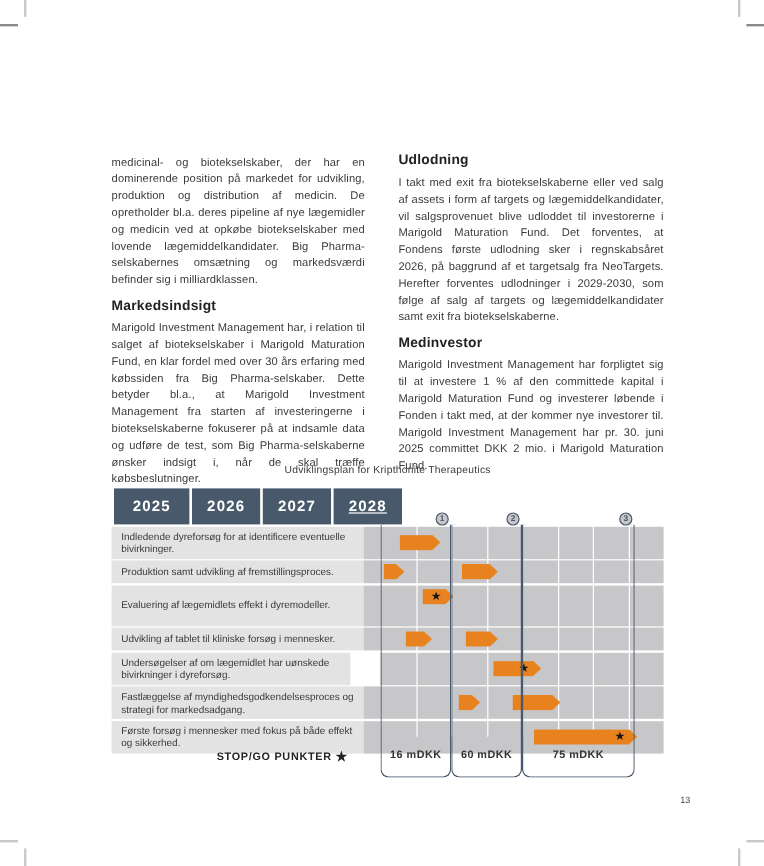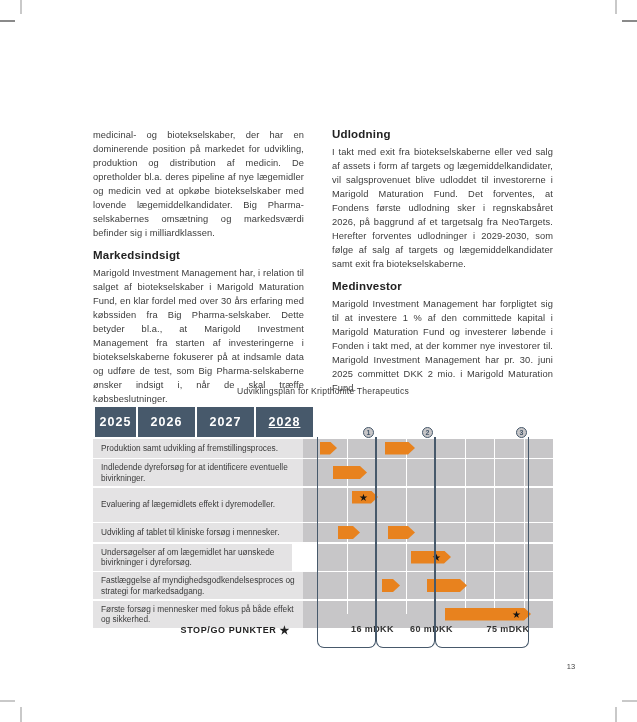--- a/index.html
+++ b/index.html
@@ -39,21 +39,21 @@
         clip-path:polygon(0 0, calc(100% - 7px) 0, 100% 50%, calc(100% - 7px) 100%, 0 100%);
         display:flex;align-items:center;justify-content:flex-end;}
   .gbar .star{font-size:10px;line-height:13px;color:#151515;margin-right:10px;}
 
   .bracket{position:absolute;top:51px;height:211px;box-sizing:border-box;z-index:3;
            border-left:1.5px solid var(--navy);border-right:1.5px solid var(--navy);
            border-bottom:1.5px solid var(--navy);border-radius:0 0 7px 7px;}
   .milestone{position:absolute;width:11px;height:11px;border-radius:50%;background:var(--areabg);
              border:1px solid var(--navy);color:var(--navy);font-size:7px;font-weight:bold;
              display:flex;align-items:center;justify-content:center;z-index:4;box-sizing:border-box;}
-  .amount{position:absolute;top:238px;text-align:center;font-size:9px;font-weight:bold;color:#333;letter-spacing:.4px;margin-left:26px;}
+  .amount{position:absolute;top:238px;text-align:center;font-size:9px;font-weight:bold;color:#333;letter-spacing:.4px;}
   .stopgo{position:absolute;top:238px;left:0;width:197px;text-align:right;font-size:9px;font-weight:bold;color:#222;letter-spacing:.6px;}
   .stopgo .star{font-size:11px;vertical-align:-1px;}
 
   .pagenum{position:absolute;left:556px;top:662px;width:30px;text-align:center;font-size:7.5px;color:#444;}
 </style>
 </head>
 <body style="--navy: #47596b; --orange: #e8821e; --labelbg: #e4e3e4; --areabg: #c7c6c8;">
 
 <div class="crop" style="left:20px;top:0;width:2px;height:14px;"></div>
 <div class="crop dark" style="left:0;top:20px;width:15px;height:2px;"></div>
@@ -75,41 +75,41 @@
   <p class="followed">I takt med exit fra biotekselskaberne eller ved salg af assets i form af targets og lægemiddelkandidater, vil salgsprovenuet blive udloddet til investorerne i Marigold Maturation Fund. Det forventes, at Fondens første udlodning sker i regnskabsåret 2026, på baggrund af et targetsalg fra NeoTargets. Herefter forventes udlodninger i 2029-2030, som følge af salg af targets og lægemiddelkandidater samt exit fra biotekselskaberne.</p>
   <h3>Medinvestor</h3>
   <p>Marigold Investment Management har forpligtet sig til at investere 1 % af den committede kapital i Marigold Maturation Fund og investerer løbende i Fonden i takt med, at der kommer nye investorer til. Marigold Investment Management har pr. 30. juni 2025 committet DKK 2 mio. i Marigold Maturation Fund.</p>
 </div>
 
 <div class="gantt">
   <div class="gantt-title">Udviklingsplan for Kripthonite Therapeutics</div>
 
   <div class="gantt-header">
     <div class="gh-gap"></div>
-    <div class="gh-cell gh-year" style="width:41px;">2025</div>
+    <div class="gh-cell gh-year" style="width:63px;">2025</div>
     <div class="gh-gap"></div>
     <div class="gh-cell gh-year" style="width:57px;">2026</div>
     <div class="gh-gap"></div>
     <div class="gh-cell gh-year" style="width:57px;">2027</div>
     <div class="gh-gap"></div>
     <div class="gh-cell gh-year" style="width:57px;text-decoration:underline;">2028</div>
   </div>
 
   <div class="gantt-body" id="gantt-body">
+      <div class="grow" style="height: 27px;">
+        <div class="glabel">Indledende dyreforsøg for at identificere eventuelle bivirkninger.</div>
+        <div class="gbars">
+          <div class="gbar" style="left: 30px; width: 34px; top: 7px;"></div>
+        </div>
+      </div>
       <div class="grow" style="height: 19px;">
         <div class="glabel">Produktion samt udvikling af fremstillingsproces.</div>
         <div class="gbars">
           <div class="gbar" style="left: 17px; width: 17px; top: 3px;"></div>
           <div class="gbar" style="left: 82px; width: 30px; top: 3px;"></div>
-        </div>
-      </div>
-      <div class="grow" style="height: 27px;">
-        <div class="glabel">Indledende dyreforsøg for at identificere eventuelle bivirkninger.</div>
-        <div class="gbars">
-          <div class="gbar" style="left: 30px; width: 34px; top: 7px;"></div>
         </div>
       </div>
       <div class="grow" style="height: 34px;">
         <div class="glabel">Evaluering af lægemidlets effekt i dyremodeller.</div>
         <div class="gbars">
           <div class="gbar" style="left: 49px; width: 26px; top: 3px;">
             <span class="star">★</span>
           </div>
         </div>
       </div>

